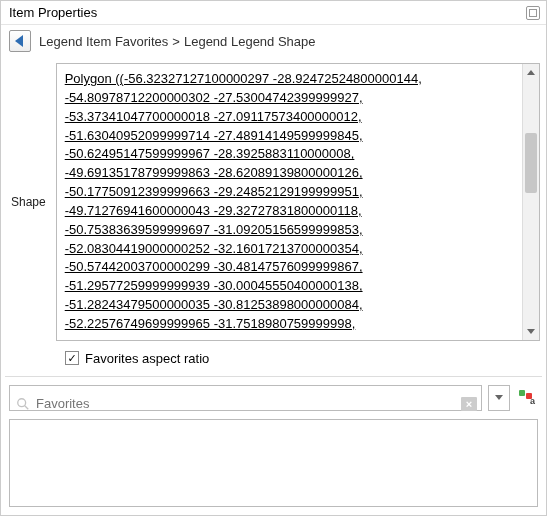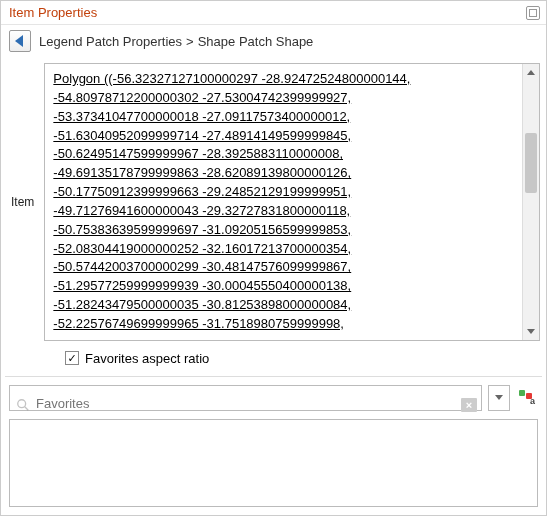--- a/index.html
+++ b/index.html
@@ -18,21 +18,21 @@
       width: 100%;
       height: 100%;
       display: flex;
       flex-direction: column;
     }
     .titlebar {
       display: flex;
       align-items: center;
       padding: 4px 6px 4px 8px;
       font-size: 13px;
-      color: #c2410c;
+      color: #000000;
       border-bottom: 1px solid #e5e5e5;
     }
     .titlebar .spacer { flex: 1; }
     .undock {
       width: 14px; height: 14px;
       border: 1px solid #999;
       border-radius: 2px;
       position: relative;
       cursor: pointer;
     }
@@ -155,20 +155,21 @@
     }
     .search-row {
       display: flex;
       align-items: center;
       padding: 8px 8px;
       gap: 6px;
     }
     .search-wrap {
       flex: 1;
       display: flex;
+      align-items: center;
       border: 1px solid #bbb;
       background: #fff;
       height: 26px;
       padding: 12px 4px 0 6px;
       gap: 6px;
     }
     .search-wrap svg { width: 14px; height: 14px; opacity: .5;}
     .search-input {
       flex: 1;
       border: none;
@@ -235,28 +236,28 @@
     <span class="undock"></span>
   </div>
 
   <div class="breadcrumb-row">
     <div class="back-btn">
       <svg viewBox="0 0 10 12">
         <polygon points="8,0 8,12 0,6" fill="#2e6db3"></polygon>
       </svg>
     </div>
     <div class="breadcrumb">
-      <span>Legend Patch Properties</span>
+      <span>Legend Item Favorites</span>
       <span>&gt;</span>
-      <span>Shape Patch Shape</span>
+      <span>Legend Legend Shape</span>
     </div>
   </div>
 
   <div class="shape-row">
-    <div class="shape-label">Item</div>
+    <div class="shape-label">Shape</div>
     <div class="wkt-container">
       <div class="wkt-text">Polygon ((-56.32327127100000297 -28.92472524800000144,
 -54.80978712200000302 -27.53004742399999927,
 -53.37341047700000018 -27.09117573400000012,
 -51.63040952099999714 -27.48914149599999845,
 -50.62495147599999967 -28.3925883110000008,
 -49.69135178799999863 -28.62089139800000126,
 -50.17750912399999663 -29.24852129199999951,
 -49.71276941600000043 -29.32727831800000118,
 -50.75383639599999697 -31.09205156599999853,

